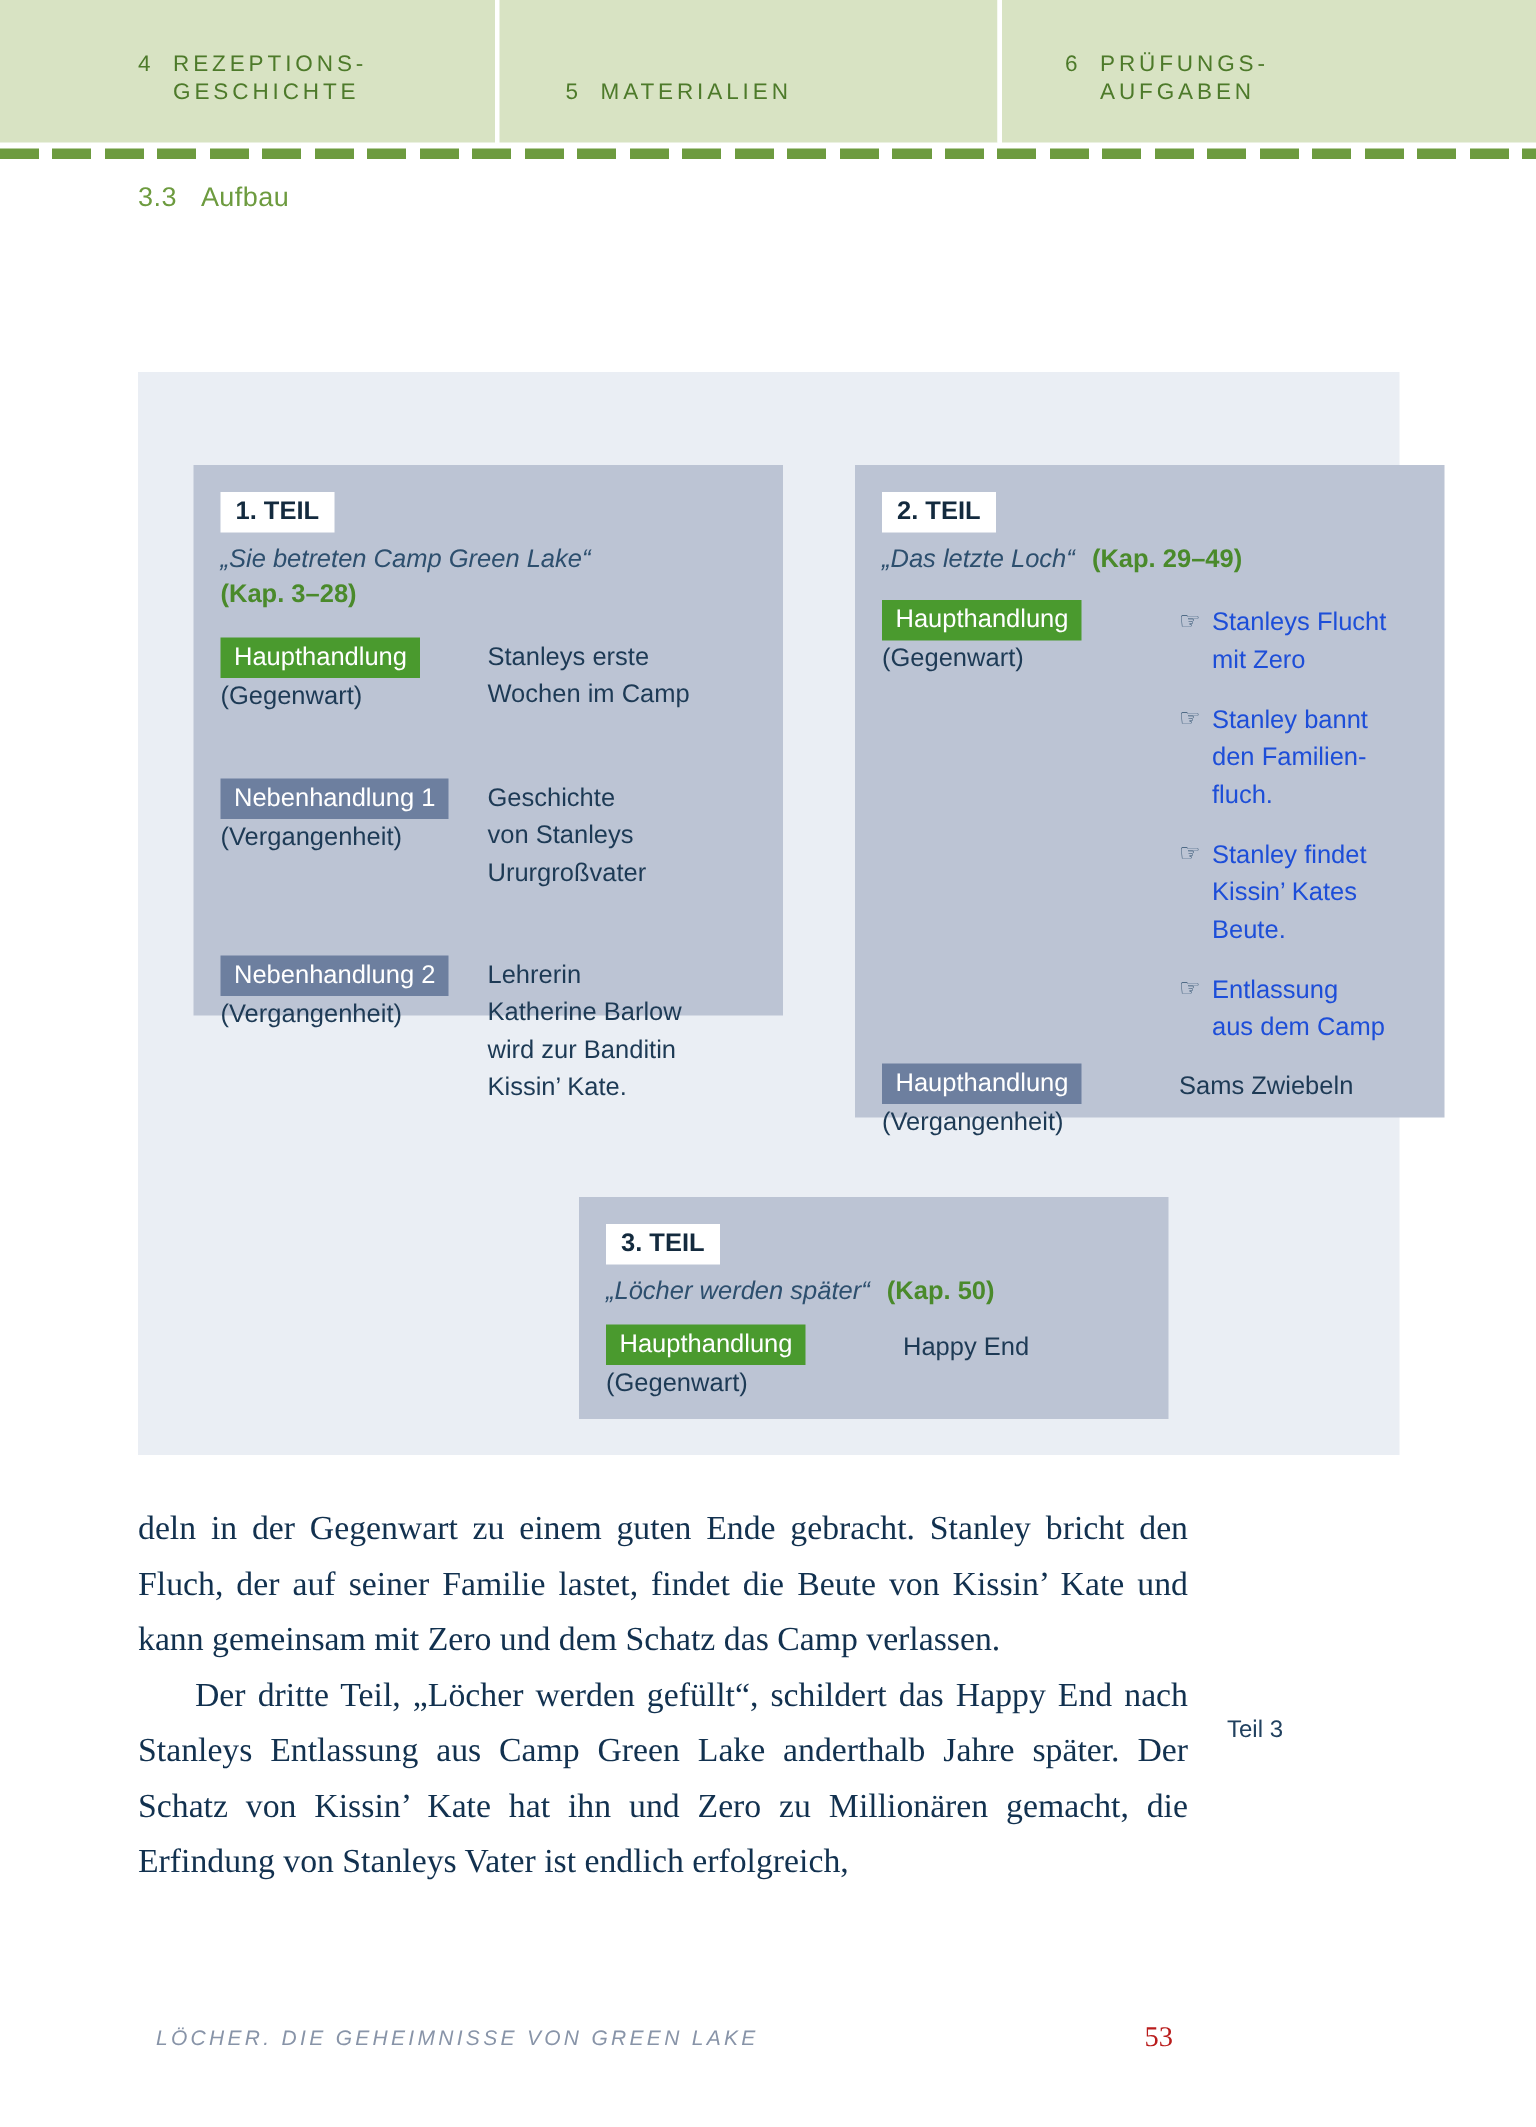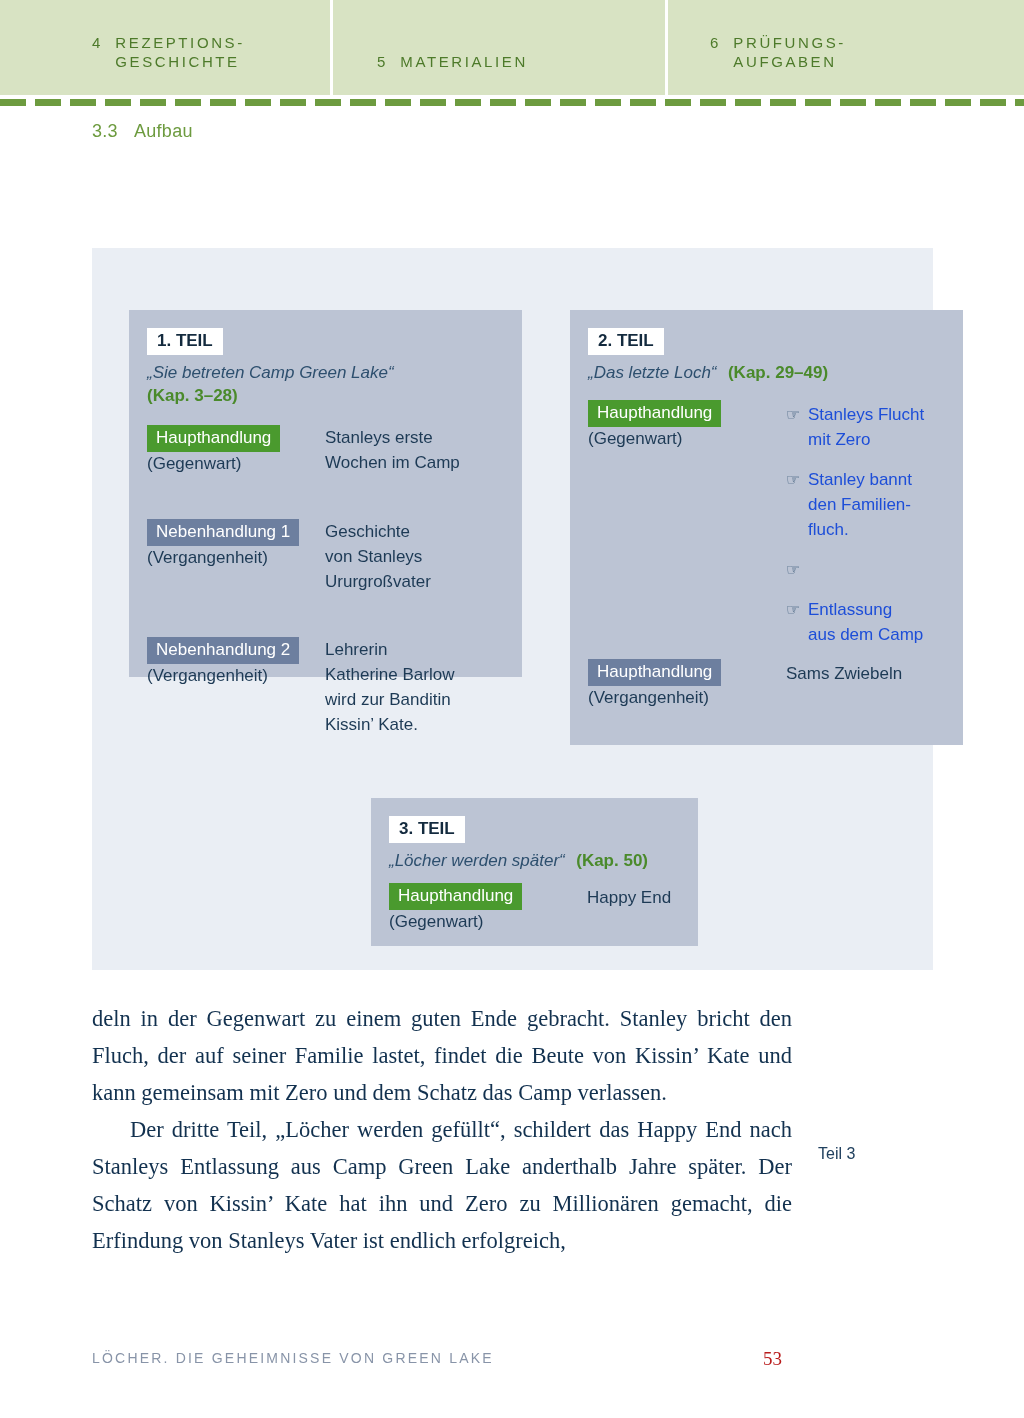--- a/index.html
+++ b/index.html
@@ -34,21 +34,21 @@
 
   
   .panel{position:absolute;left:92px;top:248px;width:841px;height:722px;
          background:#eaeef4;}
   .panel-title{position:absolute;left:0;top:25px;width:841px;text-align:center;
      font-size:14px;font-weight:bold;letter-spacing:2.2px;color:#132a3e;}
 
   .box{position:absolute;background:#bcc4d4;box-sizing:border-box;}
   .box.b1{left:37px;top:62px;width:393px;height:367px;}
   .box.b2{left:478px;top:62px;width:393px;height:435px;}
-  .box.b3{left:279px;top:550px;width:327px;height:148px;}
+  .box.b3{left:294px;top:550px;width:393px;height:148px;}
 
   .teil-chip{display:inline-block;background:#ffffff;color:#132a3e;
      font-size:17px;font-weight:bold;padding:3px 10px 4px 10px;}
   .subtitle{color:#2d4f6e;font-size:17px;font-style:italic;line-height:23px;}
   .kap{color:#4a8a2b;font-size:17px;font-weight:bold;font-style:normal;}
 
   .chip{display:inline-block;color:#ffffff;font-size:17px;
         padding:3px 9px 4px 9px;line-height:20px;white-space:nowrap;}
   .chip.green{background:#4a9a2e;}
   .chip.slate{background:#6d7f9f;}
@@ -67,22 +67,22 @@
   
   .body-copy{position:absolute;left:92px;top:1000px;width:700px;
      font-family:"Liberation Serif", serif;color:#12314f;
      font-size:22.5px;line-height:37px;text-align:justify;}
   .body-copy p{margin:0;}
   .body-copy p.indent{text-indent:38px;}
   .marginal{position:absolute;left:818px;top:1145px;
      font-family:"Liberation Sans", sans-serif;color:#21415f;font-size:16px;}
 
   
-  .footer{position:absolute;left:92px;top:1350px;width:700px;
-     color:#8894a8;font-size:14px;letter-spacing:2.2px;}
+  .footer{position:absolute;left:104px;top:1350px;width:700px;
+     color:#8894a8;font-size:14px;letter-spacing:2.2px;font-style:italic;}
   .pageno{position:absolute;left:763px;top:1348px;color:#b91c1c;
      font-size:19px;font-family:"Liberation Serif", serif;}
 </style>
 </head>
 <body>
 
 <div class="tabstrip">
   <div class="tab t1">
     <div class="tab-inner">
       <span class="tab-num">4</span>
@@ -173,20 +173,23 @@
 mit Zero</span>
             </li>
             <li class="bullet-li">
               <span class="bullet-ico">☞</span>
               <span class="bullet-tx" style="white-space:pre-line;">Stanley bannt
 den Familien-
 fluch.</span>
             </li>
             <li class="bullet-li">
               <span class="bullet-ico">☞</span>
+              <span class="bullet-tx" style="white-space:pre-line;">Stanley findet
+Kissin’ Kates
+Beute.</span>
             </li>
             <li class="bullet-li">
               <span class="bullet-ico">☞</span>
               <span class="bullet-tx" style="white-space:pre-line;">Entlassung
 aus dem Camp</span>
             </li>
           </ul>
         </div>
       </div>
 

